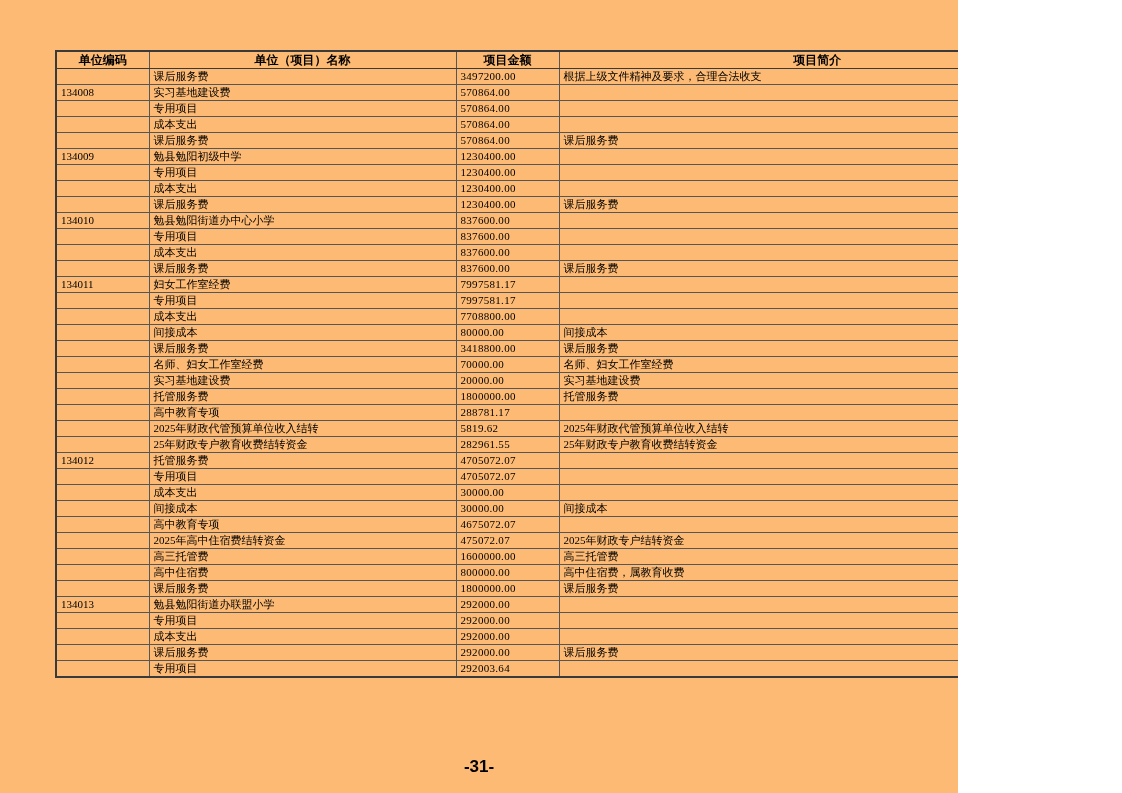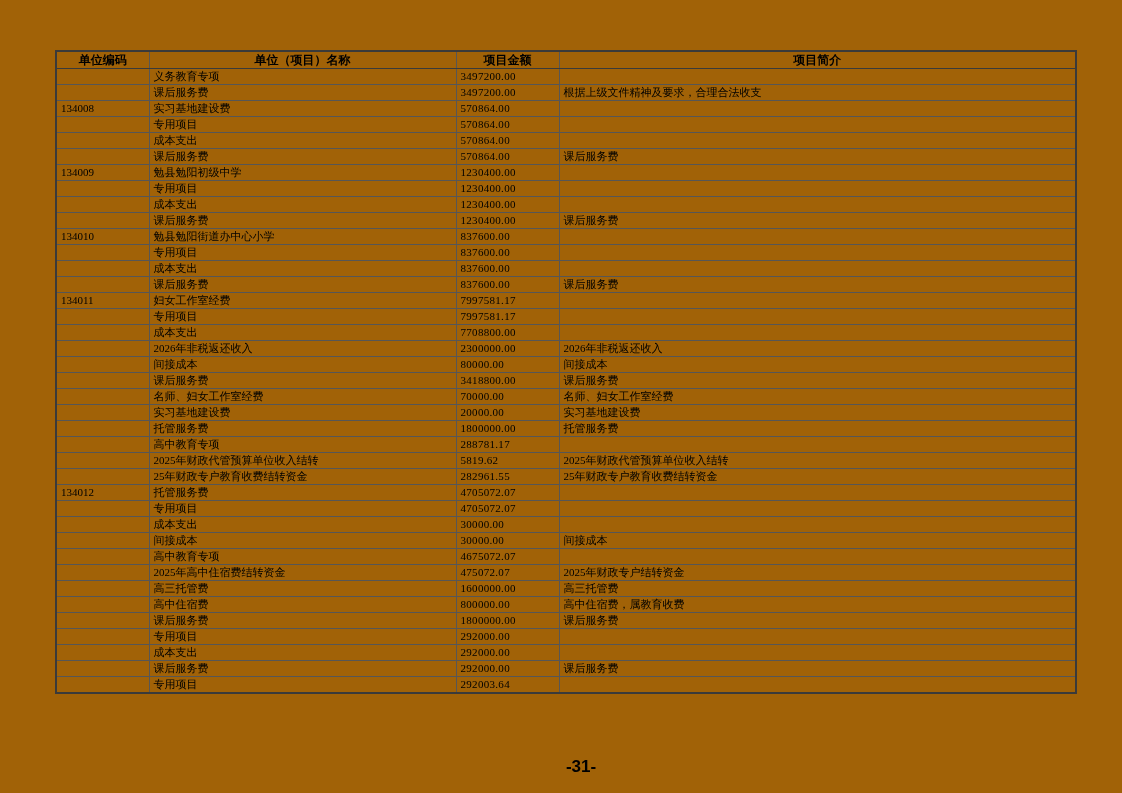--- a/index.html
+++ b/index.html
@@ -2,23 +2,23 @@
 <html><head>
 <meta charset="utf-8">
 <style>
   html, body {
     margin: 0;
     padding: 0;
     background: #ffffff;
   }
   .page {
     position: relative;
-    width: 1122px;
+    width: 958px;
     height: 793px;
-    background: #a16207;
+    background: #fdba74;
     font-family: "Liberation Serif", "DejaVu Serif", serif;
     color: #000000;
     overflow: hidden;
   }
   table.budget {
     position: absolute;
     left: 55px;
     top: 50px;
     width: 1020px;
     border-collapse: collapse;
@@ -53,21 +53,20 @@
   .page-number {
     position: absolute;
     left: 0;
     width: 100%;
     top: 757px;
     text-align: center;
     font-family: "Liberation Sans", "DejaVu Sans", sans-serif;
     font-weight: bold;
     font-size: 17px;
     color: #000000;
-    margin-left: 20px;
   }
 </style>
 </head>
 <body>
 
 <div class="page">
 
   <table class="budget">
     <colgroup>
       <col style="width:93px">
@@ -77,26 +76,20 @@
     </colgroup>
     <thead>
       <tr>
         <th>单位编码</th>
         <th>单位（项目）名称</th>
         <th>项目金额</th>
         <th>项目简介</th>
       </tr>
     </thead>
     <tbody>
-    <tr>
-      <td class="col-code"></td>
-      <td class="col-name">义务教育专项</td>
-      <td class="col-amount">3497200.00</td>
-      <td class="col-desc"></td>
-    </tr>
 
     <tr>
       <td class="col-code"></td>
       <td class="col-name">课后服务费</td>
       <td class="col-amount">3497200.00</td>
       <td class="col-desc">根据上级文件精神及要求，合理合法收支</td>
     </tr>
 
     <tr>
       <td class="col-code">134008</td>
@@ -196,26 +189,20 @@
       <td class="col-desc"></td>
     </tr>
 
     <tr>
       <td class="col-code"></td>
       <td class="col-name">成本支出</td>
       <td class="col-amount">7708800.00</td>
       <td class="col-desc"></td>
     </tr>
 
-    <tr>
-      <td class="col-code"></td>
-      <td class="col-name">2026年非税返还收入</td>
-      <td class="col-amount">2300000.00</td>
-      <td class="col-desc">2026年非税返还收入</td>
-    </tr>
 
     <tr>
       <td class="col-code"></td>
       <td class="col-name">间接成本</td>
       <td class="col-amount">80000.00</td>
       <td class="col-desc">间接成本</td>
     </tr>
 
     <tr>
       <td class="col-code"></td>
@@ -323,20 +310,26 @@
       <td class="col-desc">高中住宿费，属教育收费</td>
     </tr>
 
     <tr>
       <td class="col-code"></td>
       <td class="col-name">课后服务费</td>
       <td class="col-amount">1800000.00</td>
       <td class="col-desc">课后服务费</td>
     </tr>
 
+    <tr>
+      <td class="col-code">134013</td>
+      <td class="col-name">勉县勉阳街道办联盟小学</td>
+      <td class="col-amount">292000.00</td>
+      <td class="col-desc"></td>
+    </tr>
 
     <tr>
       <td class="col-code"></td>
       <td class="col-name">专用项目</td>
       <td class="col-amount">292000.00</td>
       <td class="col-desc"></td>
     </tr>
 
     <tr>
       <td class="col-code"></td>

